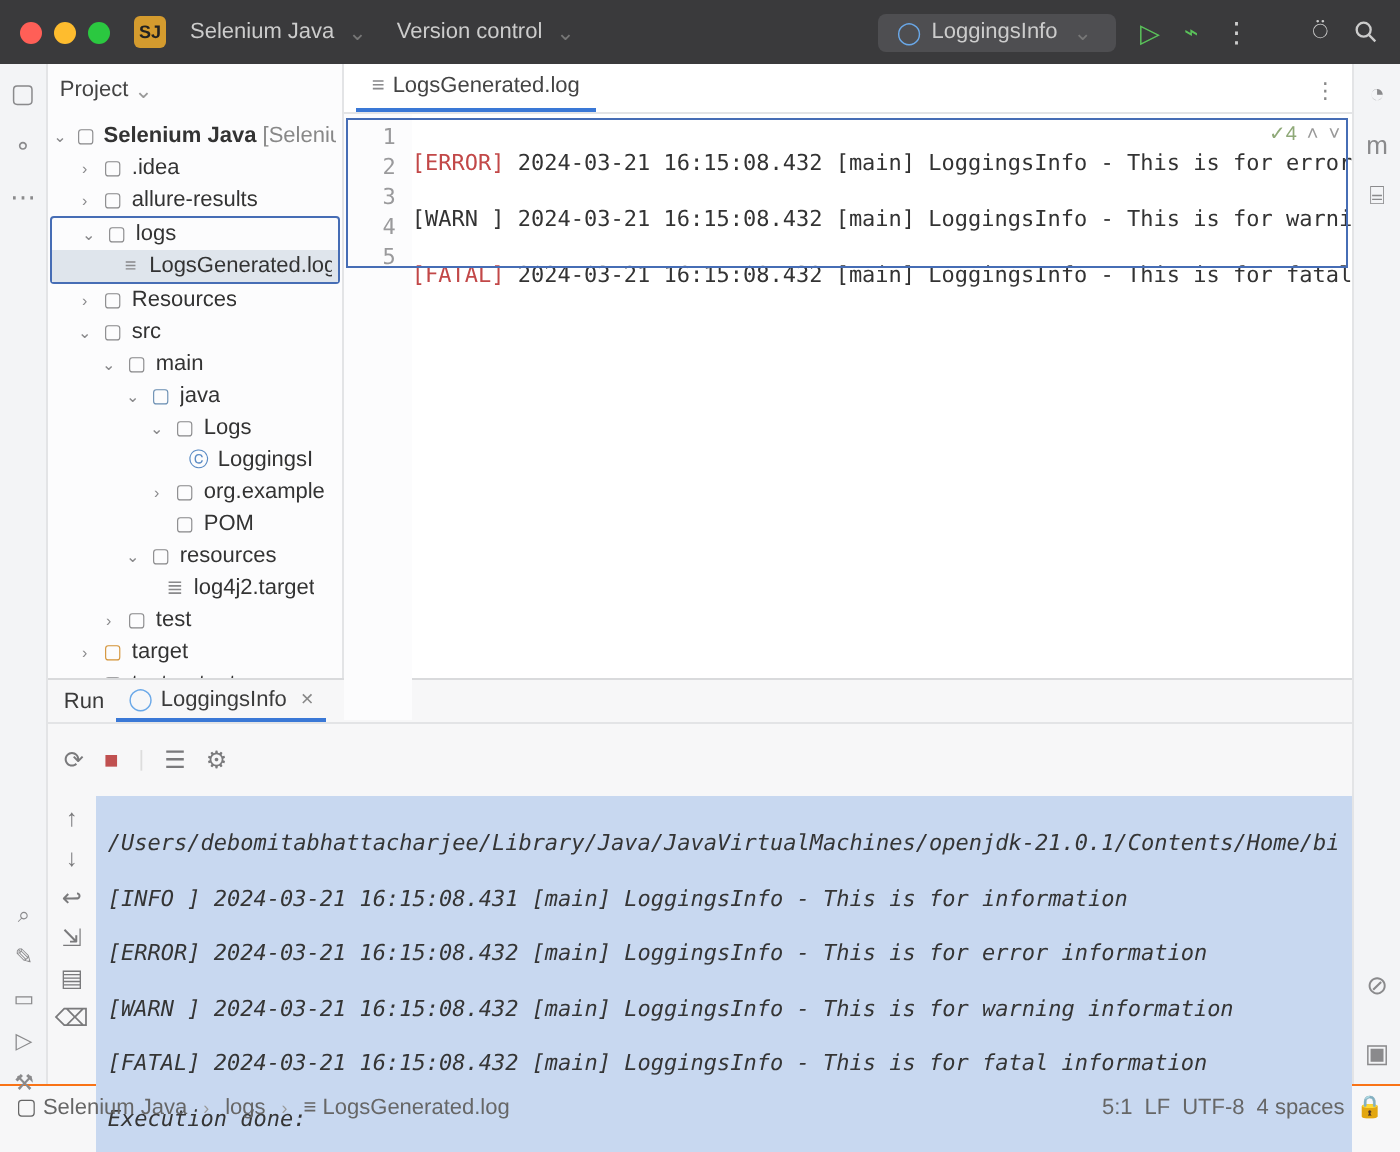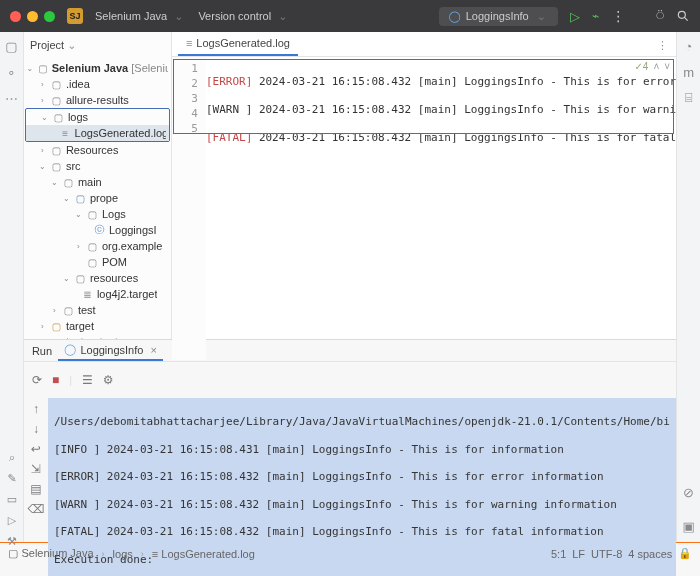--- a/index.html
+++ b/index.html
@@ -60,21 +60,21 @@
   .run-pane { height: 203px; border-top:1px solid #d9dadc; display:flex; flex-direction:column;gap:11px;}
   .run-tabs { height:24px; display:flex; align-items:center; gap:6px; padding:0 8px; font-size:11px; border-bottom:1px solid #e3e4e6;}
   .run-tabs .rtab { display:flex; align-items:center; gap:4px; padding:3px 6px;}
   .run-tabs .rtab.active { border-bottom:2px solid #3a78d6;}
   .run-toolbar { height:22px; display:flex; align-items:center; gap:10px; padding:0 8px; color:#7a7a7c;}
   .run-toolbar .ti { font-size:12px; cursor:pointer;}
   .run-body { flex:1; display:flex;}
   .run-left { width:24px; display:flex; flex-direction:column; align-items:center; gap:6px; padding-top:4px; color:#7a7a7c;}
   .run-left .ti{font-size:12px;cursor:pointer;}
   .console { flex:1; background:#c8d8f0; font-family:"Menlo","Consolas",monospace; font-size:11px; color:#353535; padding:4px 6px; overflow:hidden; white-space:pre;}
-  .console .cl { height:14.5px;}
+  .console .cl { height:14.5px;font-style:italic;}
 
   .statusbar { height:22px; border-top:1px solid #f97316; display:flex; align-items:center; padding:0 8px; font-size:11px; color:#666; gap:6px;}
   .statusbar .spacer{flex:1;}
   .sb-chev { color:#999; font-size:9px; margin:0 2px;}
 
   .midcol { flex:1; display:flex; flex-direction:column;}
 </style>
 </head>
 <body>
 
@@ -168,21 +168,21 @@
               <span class="lbl">src</span>
             </div>
           <div class="tn" style="padding-left:26px;">
               <span class="tw">⌄</span>
               <span class="fi folder">▢</span>
               <span class="lbl">main</span>
             </div>
           <div class="tn" style="padding-left:38px;">
               <span class="tw">⌄</span>
               <span class="fi folder blue">▢</span>
-              <span class="lbl">prope</span>
+              <span class="lbl">java</span>
             </div>
           <div class="tn" style="padding-left:50px;">
               <span class="tw">⌄</span>
               <span class="fi folder">▢</span>
               <span class="lbl">Logs</span>
             </div>
           <div class="tn" style="padding-left:69px;">
               <span class="fi file" style="color:#5b8bc4;">ⓒ</span>
               <span class="lbl">LoggingsI</span>
             </div>

